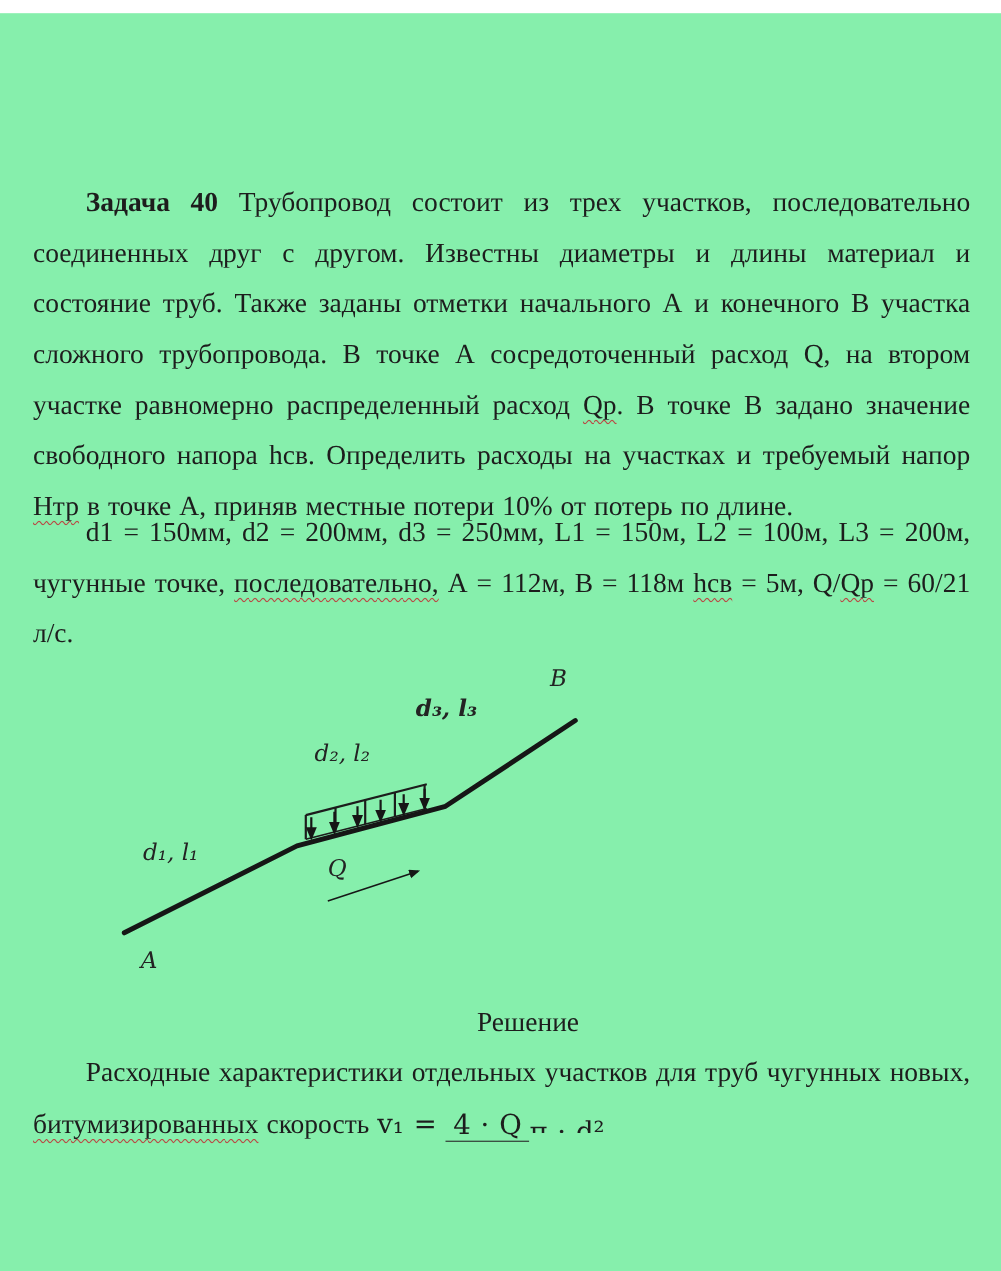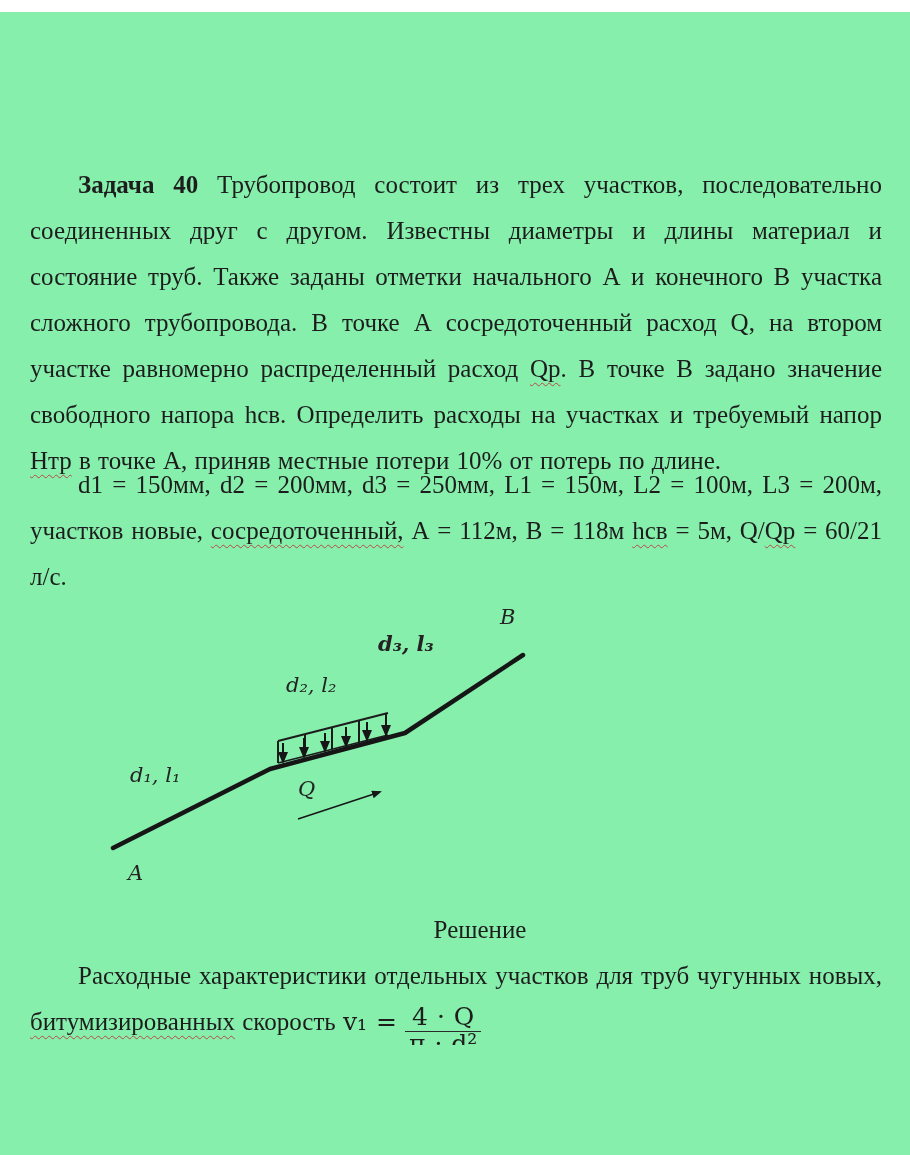--- a/index.html
+++ b/index.html
@@ -38,34 +38,34 @@
   .lbl-d2 { left:206px; top:76px; }
   .lbl-d1 { left:50px;  top:166px;}
   .lbl-q  { left:218px; top:180px;}
   .lbl-a  { left:48px;  top:264px;}
   .formula {
     display:inline-block; white-space:nowrap;
     font-family:"DejaVu Serif","Liberation Serif",serif;
     font-size:25px; text-indent:0;
   }
   .frac {
-    display:inline-flex; flex-direction:column; align-items:center;
+    display:inline-flex; flex-direction:row; align-items:center;
     vertical-align:middle; margin-left:8px;
   }
   .frac .num { padding:0 7px 1px; border-bottom:1.6px solid #2a2a2a; line-height:27px; }
   .frac .den { height:13px; overflow:hidden; line-height:23px; }
 </style>
 </head>
 <body>
 
 <div class="page">
 
   <p class="para p1"><span class="bold">Задача 40</span><span> Трубопровод состоит из трех участков, последовательно соединенных друг с другом. Известны диаметры и длины материал и состояние труб. Также заданы отметки начального А и конечного В участка сложного трубопровода. В точке А сосредоточенный расход Q, на втором участке равномерно распределенный расход </span><span class="sq">Qр</span><span>. В точке В задано значение свободного напора hсв. Определить расходы на участках и требуемый напор </span><span class="sq">Нтр</span><span> в точке А, приняв местные потери 10% от потерь по длине.</span></p>
 
-  <p class="para p2"><span>d1 = 150мм, d2 = 200мм, d3 = 250мм, L1 = 150м, L2 = 100м, L3 = 200м, участков новые, </span><span class="sq">сосредоточенный,</span><span> А = 112м, В = 118м </span><span class="sq">hсв</span><span> = 5м, Q/</span><span class="sq">Qр</span><span> = 60/21 л/с.</span></p>
+  <p class="para p2"><span>d1 = 150мм, d2 = 200мм, d3 = 250мм, L1 = 150м, L2 = 100м, L3 = 200м, чугунные точке, </span><span class="sq">последовательно,</span><span> А = 112м, В = 118м </span><span class="sq">hсв</span><span> = 5м, Q/</span><span class="sq">Qр</span><span> = 60/21 л/с.</span></p>
 
   <div class="diagram">
     <svg width="480" height="300" viewBox="0 0 480 300">
       <defs>
         <marker id="ah" markerUnits="userSpaceOnUse" markerWidth="14" markerHeight="12" refX="9" refY="5" orient="auto">
           <path d="M0,0 L12,5 L0,10 z" fill="#161616"></path>
         </marker>
         <marker id="ah2" markerUnits="userSpaceOnUse" markerWidth="11" markerHeight="9" refX="8" refY="4" orient="auto">
           <path d="M0,0 L10,4 L0,8 z" fill="#161616"></path>
         </marker>

